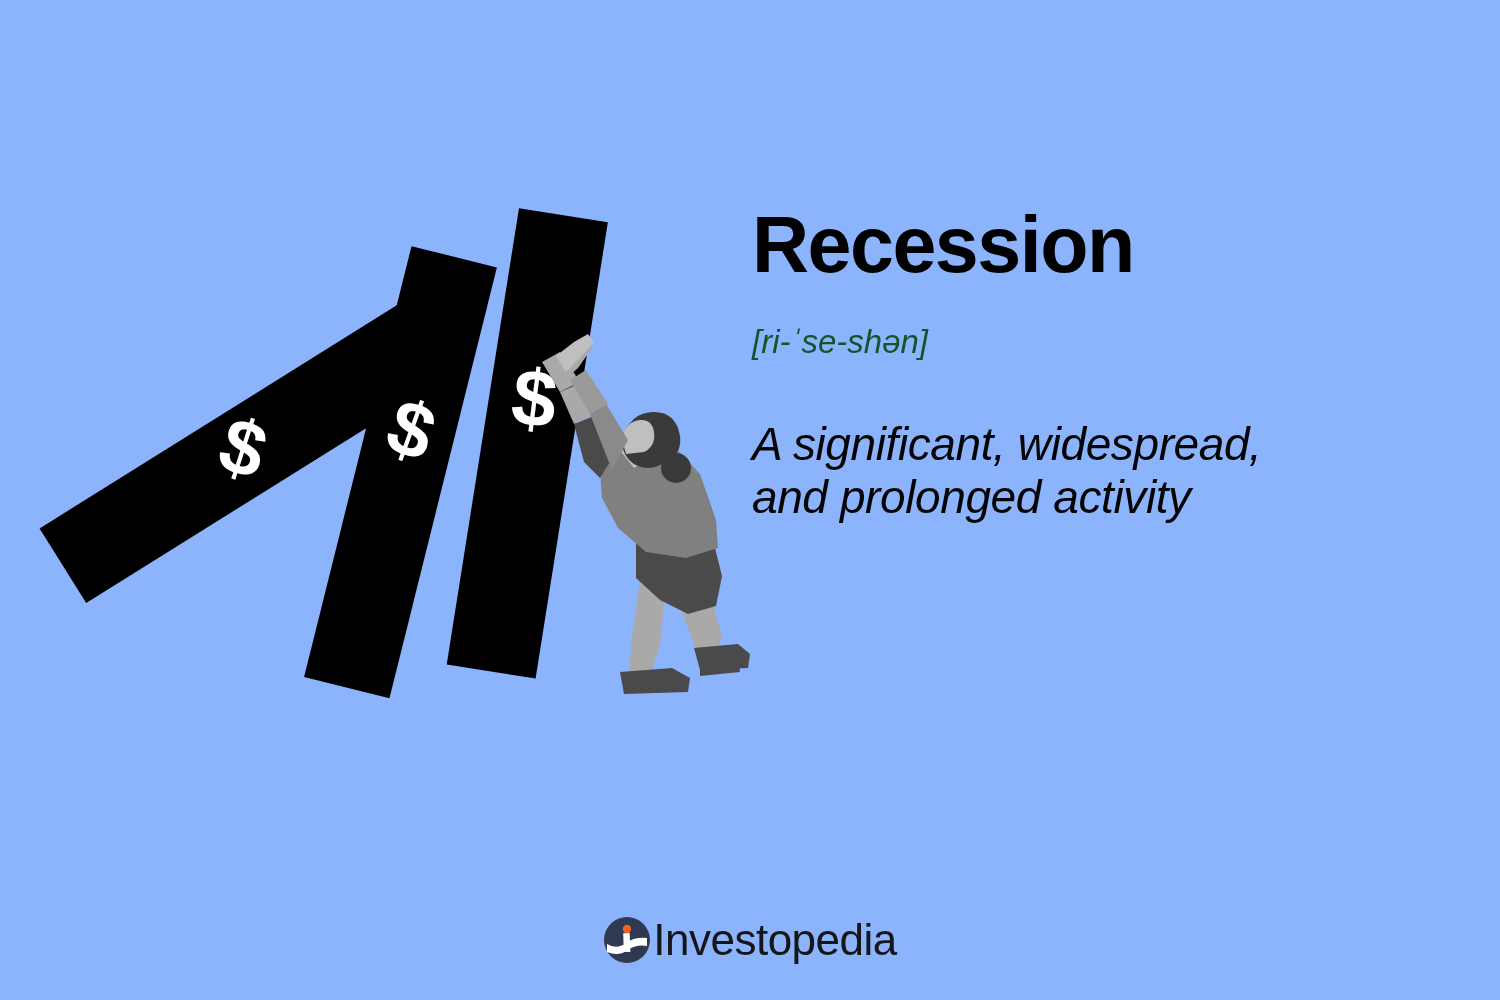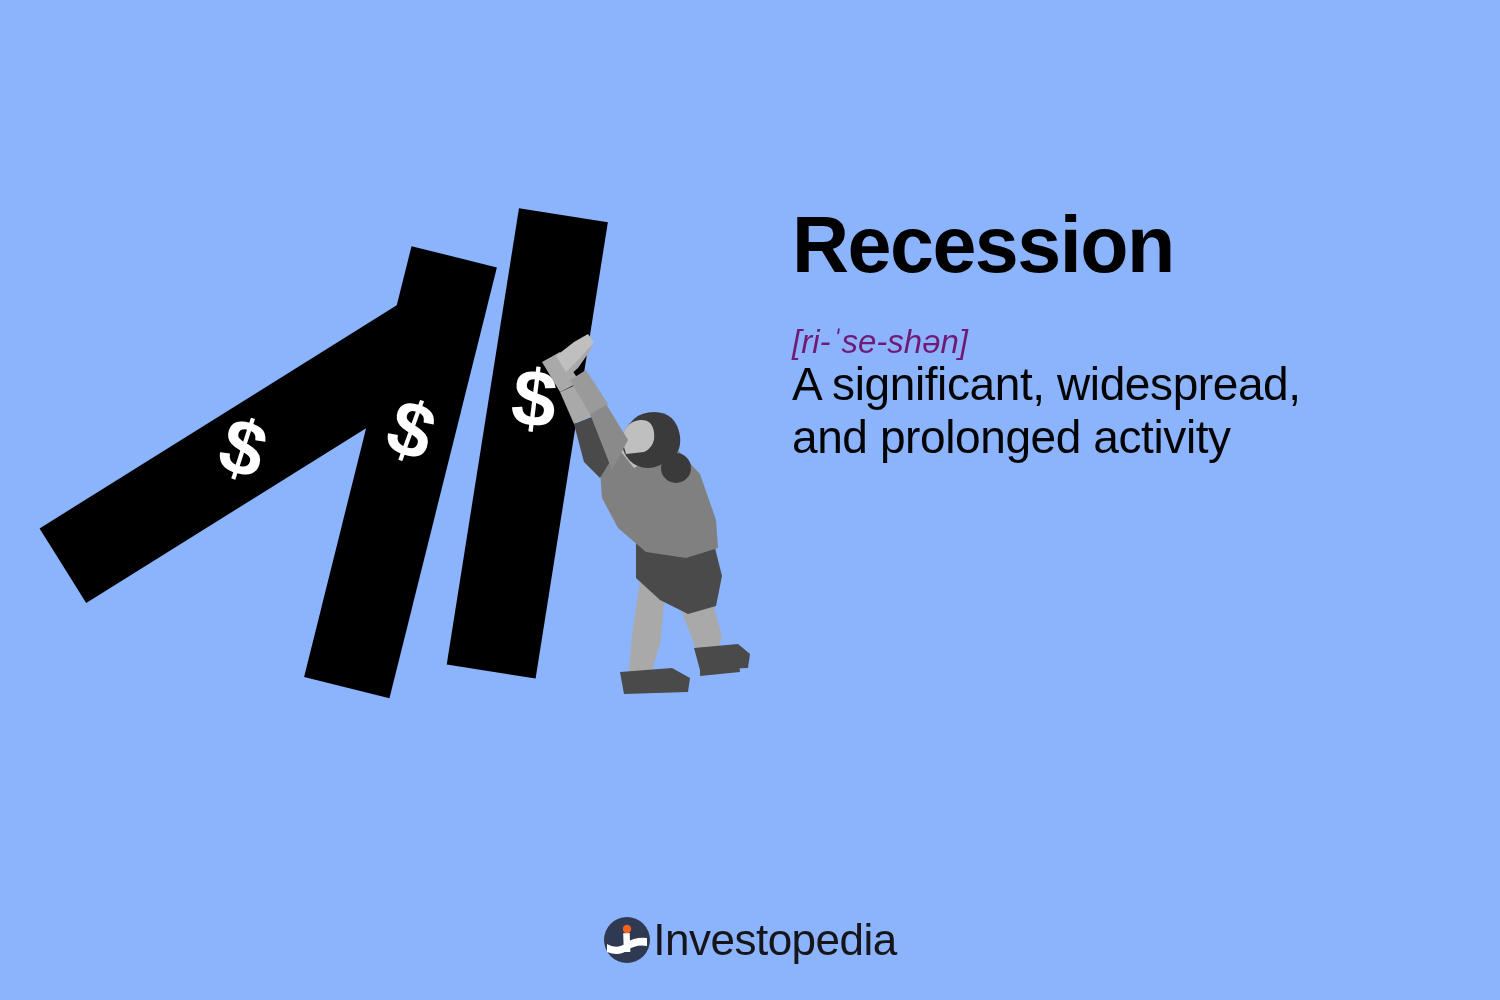--- a/index.html
+++ b/index.html
@@ -30,46 +30,48 @@
   }
   #illustration svg {
     display: block;
     width: 790px;
     height: 1000px;
   }
 
   
   #text-column {
     position: absolute;
-    left: 792px;
+    left: 752px;
     top: 205px;
     width: 660px;
   }
   #term-title {
     font-size: 79px;
     font-weight: bold;
     color: #010101;
     letter-spacing: -1.5px;
     line-height: 1.0;
     margin: 0;
     padding: 0;
   }
   #pronunciation {
     margin-top: 41px;
     font-size: 33px;
     font-style: italic;
-    color: #701a75;
+    color: #14532d;
     letter-spacing: 0px;
     line-height: 1.0;
   }
   #definition {
+    margin-top: 60px;
     font-size: 46px;
     color: #040404;
     line-height: 53px;
     letter-spacing: -0.4px;
+    font-style: italic;
   }
   #definition .def-line {
     display: block;
     white-space: nowrap;
   }
 
   
   #footer-logo {
     position: absolute;
     left: 0;

